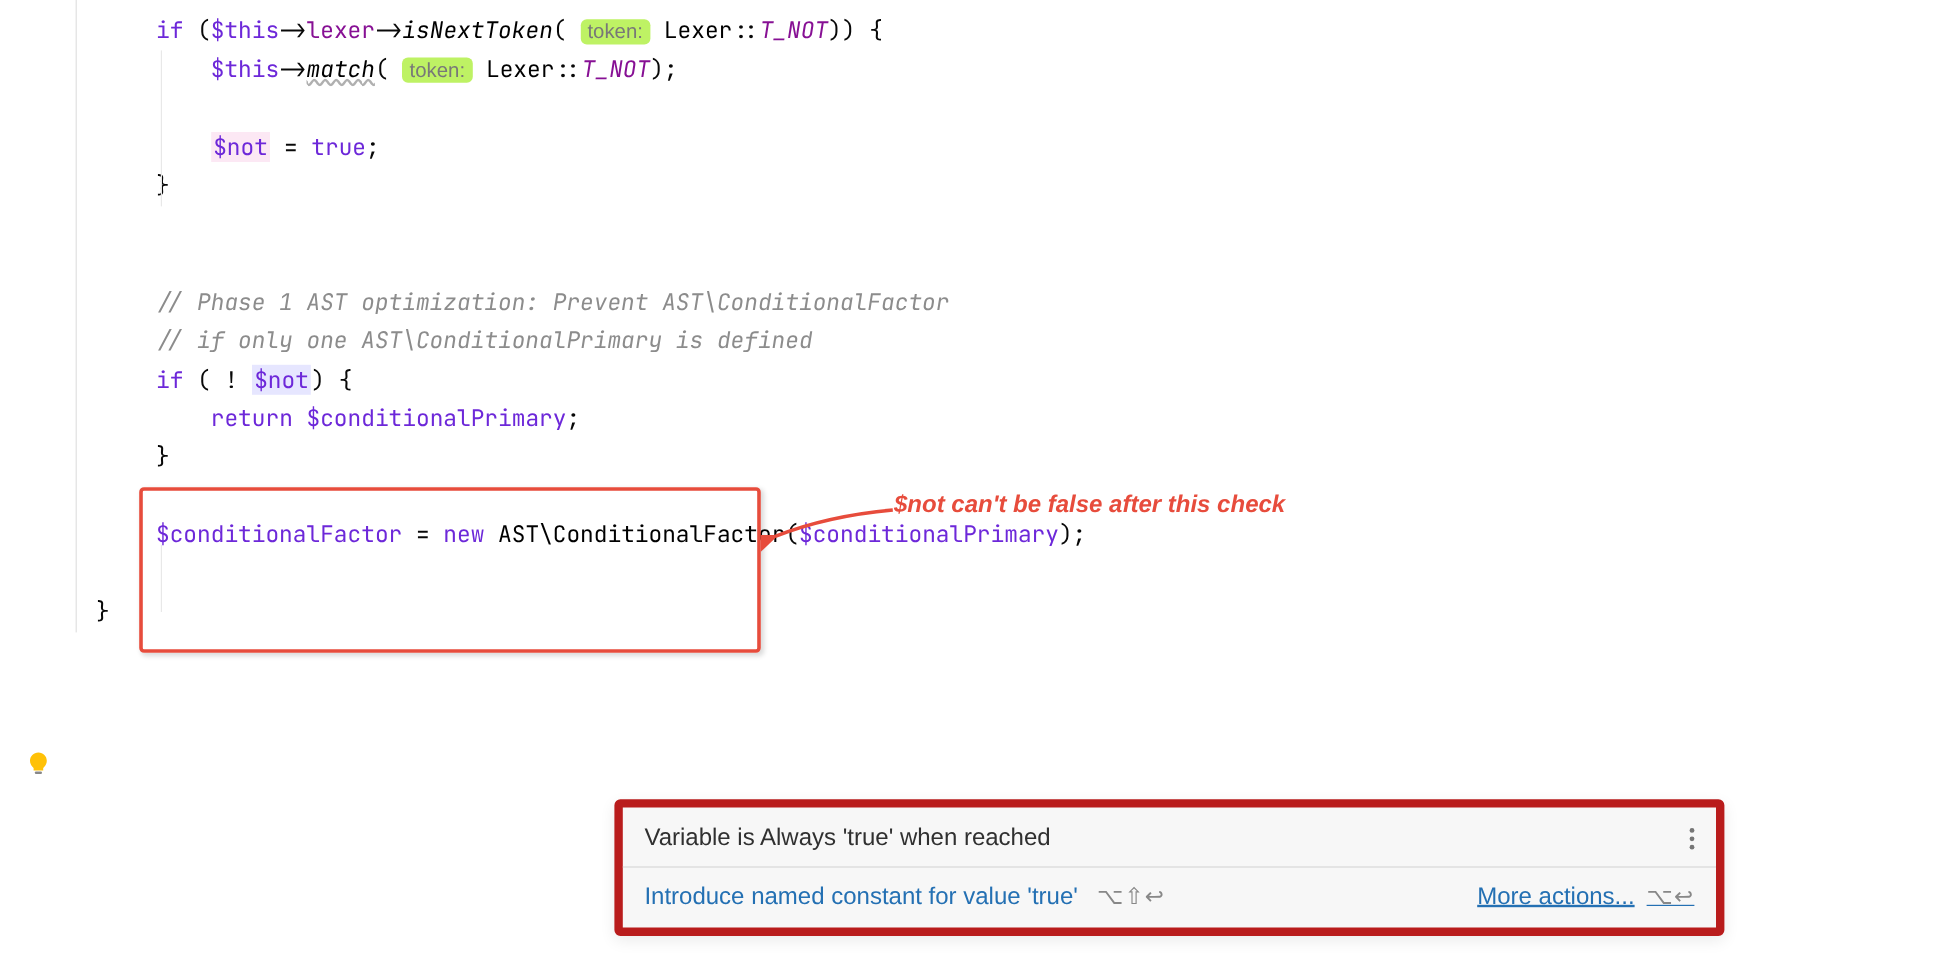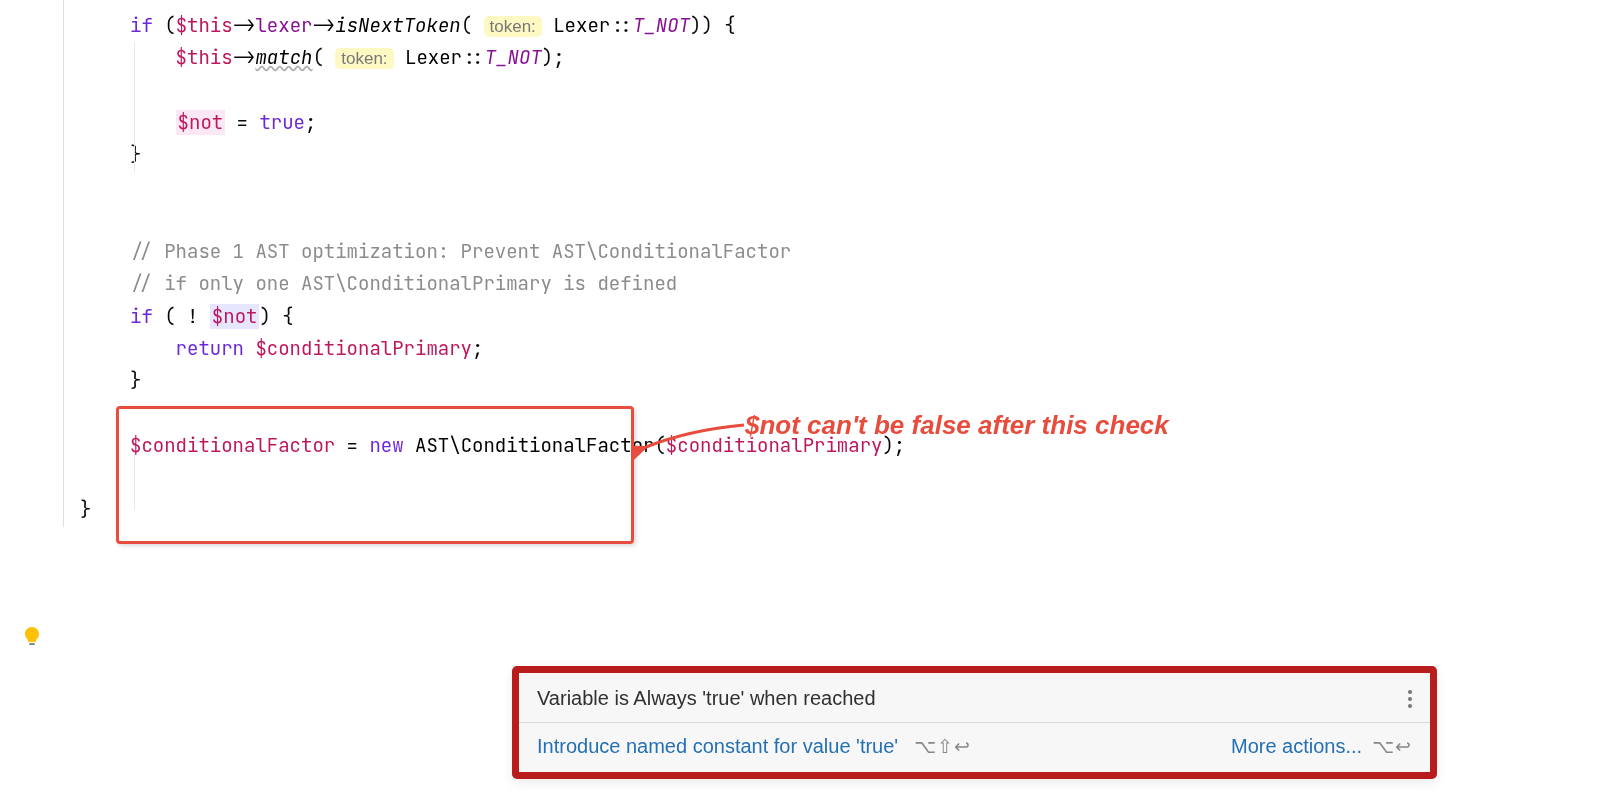--- a/index.html
+++ b/index.html
@@ -33,29 +33,29 @@
   }
   .code-line {
     white-space: pre;
     position: relative;
     padding-left: 60px;
   }
   .highlight-line {
     background: #fffae3;
   }
   .kw { color: #6d28d9; }
-  .var { color: #be185d; }
+  .var { color: #6d28d9; }
   .field { color: #871094; }
   .func { color: #000000; font-style: italic; }
   .type { color: #000000; }
   .const { color: #871094; font-style: italic; }
-  .comment { color: #8c8c8c; }
+  .comment { color: #8c8c8c; font-style: italic; }
   .punct { color: #080808; }
   .param-hint {
-    background: #fef9c3;
+    background: #bef264;
     border-radius: 5px;
     padding: 1px 6px;
     color: #787878;
     font-size: 17px;
     font-family: -apple-system, BlinkMacSystemFont, 'Segoe UI', sans-serif;
   }
   .hl-not {
     background: #fce8f4;
     padding: 0 2px;
   }
@@ -73,21 +73,21 @@
     border: 3px solid #e74c3c;
     border-radius: 4px;
     box-shadow: 2px 2px 4px rgba(0,0,0,0.15);
     pointer-events: none;
     z-index: 5;
   }
   .annotation {
     position: absolute;
     color: #e74c3c;
     font-family: -apple-system, Arial, sans-serif;
-    font-size: 26px;
+    font-size: 20px;
     font-weight: 700;
     font-style: italic;
     text-shadow: 1px 1px 0 #fff;
     z-index: 6;
   }
   .arrow-svg {
     position: absolute;
     z-index: 5;
     pointer-events: none;
   }
@@ -129,20 +129,21 @@
   .tooltip-actions .shortcut {
     color: #888888;
     font-size: 19px;
     letter-spacing: 1px;
   }
   .more-actions {
     margin-left: auto;
     display: flex;
     align-items: center;
     gap: 10px;
+    text-decoration: underline;
   }
   .kebab {
     display: flex;
     flex-direction: column;
     gap: 3px;
   }
   .kebab span {
     width: 4px; height: 4px; border-radius: 50%; background: #767676;
   }
 </style>

